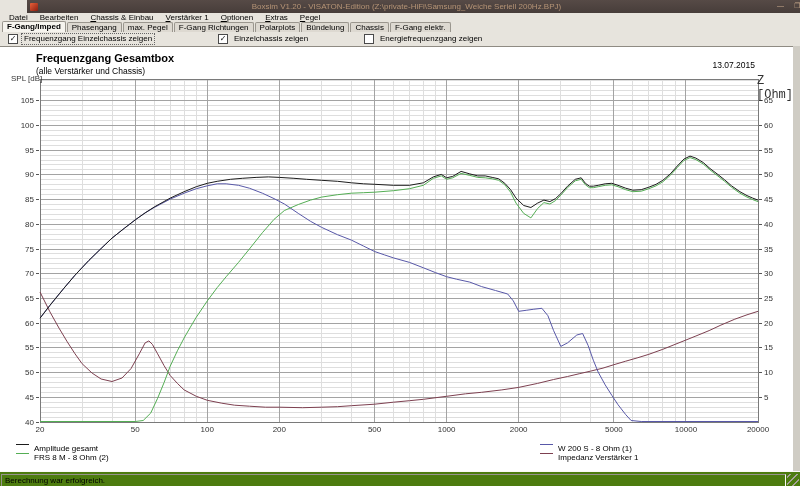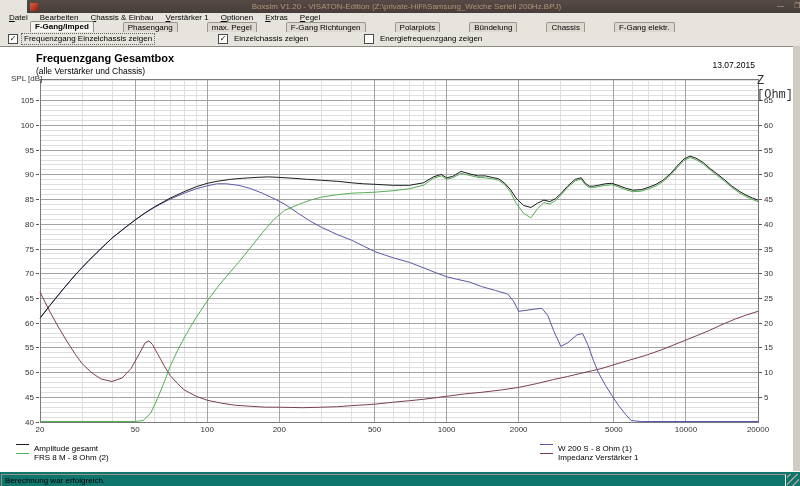--- a/index.html
+++ b/index.html
@@ -20,21 +20,21 @@
   
   .menubar{position:absolute;top:13px;left:0;width:800px;height:9px;display:flex;
            align-items:center;padding-left:3px;font-size:8px;background:#e7e4dd;}
   .menu-item{display:inline-block;padding:0 6px;line-height:9px;}
   .menu-item::first-letter{text-decoration:underline;}
 
   
   .tabbar{position:absolute;top:22px;left:0;width:800px;height:10px;display:flex;
           align-items:flex-end;padding-left:2px;font-size:8px;}
   .tab{height:9px;line-height:9px;padding:0 4px;margin-right:1px;background:#ddd9d1;
-       border:1px solid #9a968e;border-bottom:none;border-radius:2px 2px 0 0;white-space:nowrap;margin-left:28px;}
+       border:1px solid #9a968e;border-bottom:none;border-radius:2px 2px 0 0;white-space:nowrap;}
   .tab.active{background:#f6f4ee;height:10px;line-height:10px;font-weight:bold;}
 
   
   .cbrow{position:absolute;top:32px;left:0;width:800px;height:14px;background:#e7e4dd;
          border-bottom:1px solid #b3afa7;font-size:8px;}
   .cb{position:absolute;top:2px;display:flex;align-items:center;height:10px;}
   .cb .box{width:8px;height:8px;background:#fff;border:1px solid #4a4a4a;font-size:8px;
            line-height:8px;text-align:center;margin-right:4px;color:#111;flex:none;}
   .cb .lbl{line-height:10px;padding:0 2px;}
   .cb .lbl.focused{outline:1px dotted #666;}
@@ -52,21 +52,21 @@
 
   
   .legend-col{position:absolute;font-size:8px;}
   .legend-col.c1{left:16px;top:397px;}
   .legend-col.c2{left:540px;top:397px;}
   .legend-row{height:9px;line-height:9px;display:flex;align-items:flex-start;}
   .legend-dash{display:inline-block;width:13px;height:0;border-top:1px solid #000;
                margin-right:5px;flex:none;}
 
   
-  .statusbar{position:absolute;top:471px;left:0;width:800px;height:15px;background:#0f766e;
+  .statusbar{position:absolute;top:471px;left:0;width:800px;height:15px;background:#4d7c0f;
              border-top:1px solid #fbfaf7;font-size:8px;}
   .status-field{position:absolute;left:1px;top:2px;width:780px;height:11px;line-height:11px;
                 padding-left:3px;border:1px solid;border-color:#97938b #fbfaf7 #fbfaf7 #97938b;}
   .resize-grip{position:absolute;right:1px;bottom:1px;width:12px;height:12px;
                background:repeating-linear-gradient(135deg,transparent 0 2px,#a5a199 2px 3px,transparent 3px 5px);}
 </style>
 </head>
 <body>
 
 <div class="titlebar">

